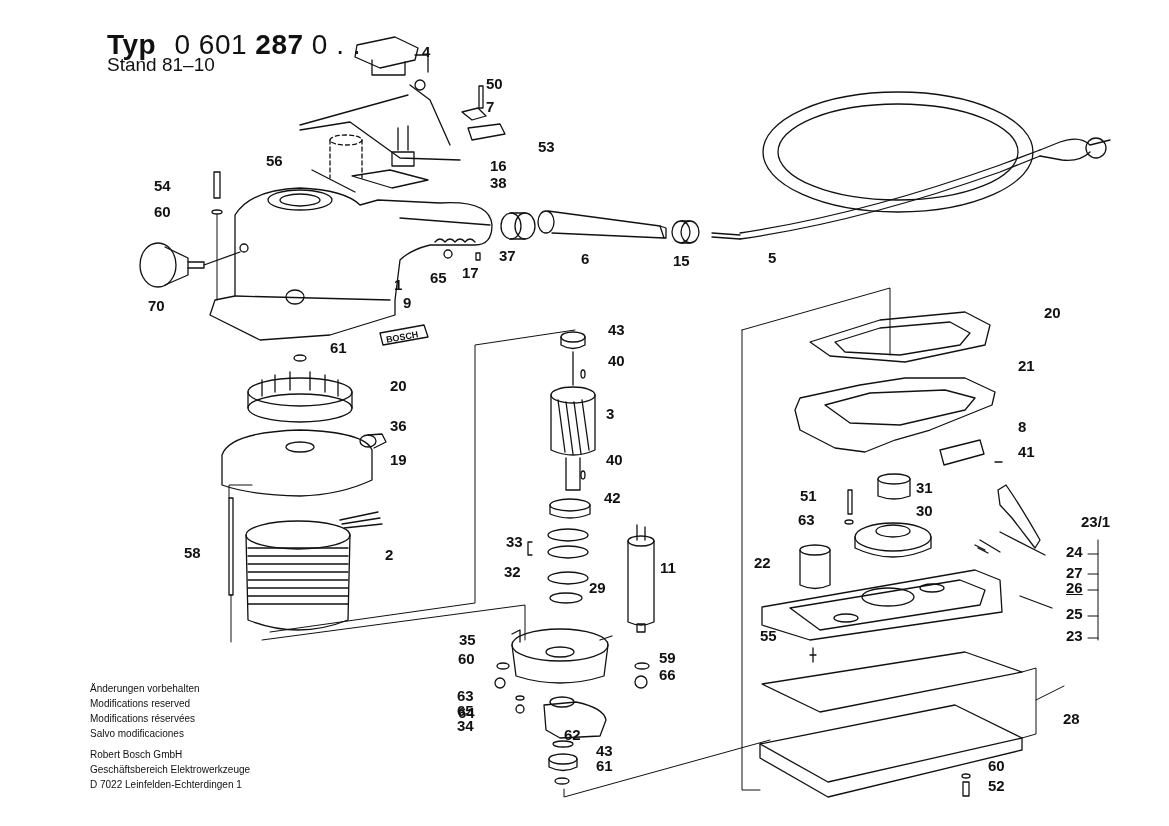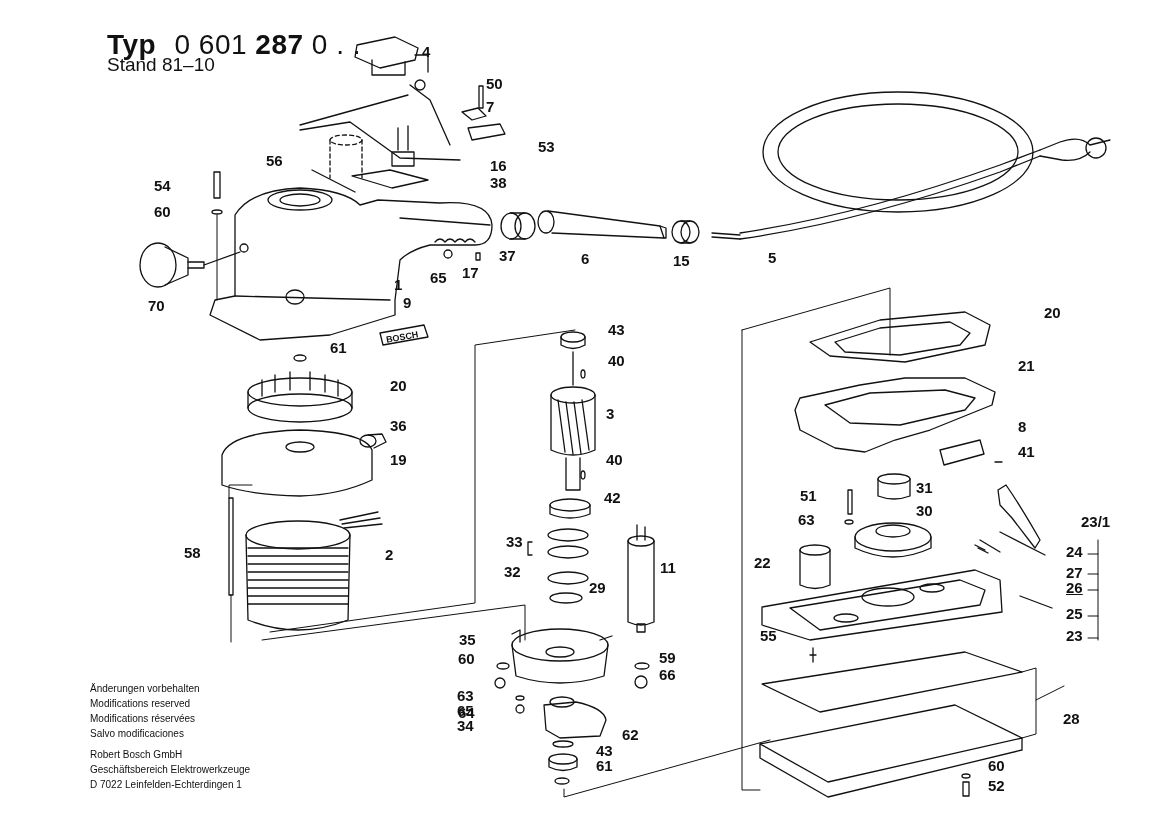--- a/index.html
+++ b/index.html
@@ -293,21 +293,21 @@
     <div class="lbl" style="left: 589px; top: 580px; text-align: right;">29</div>
     <div class="lbl" style="left: 660px; top: 560px;">11</div>
     <div class="lbl" style="left: 459px; top: 632px;">35</div>
     <div class="lbl" style="left: 458px; top: 651px;">60</div>
     <div class="lbl" style="left: 458px; top: 669px; margin-top: 36px;">64</div>
     <div class="lbl" style="left: 659px; top: 650px;">59</div>
     <div class="lbl" style="left: 659px; top: 667px;">66</div>
     <div class="lbl" style="left: 457px; top: 688px;">63</div>
     <div class="lbl" style="left: 457px; top: 703px;">65</div>
     <div class="lbl" style="left: 457px; top: 718px;">34</div>
-    <div class="lbl" style="left: 622px; top: 727px;">62</div>
+    <div class="lbl" style="left: 564px; top: 727px;">62</div>
     <div class="lbl" style="left: 596px; top: 743px;">43</div>
     <div class="lbl" style="left: 596px; top: 758px;">61</div>
     <div class="lbl" style="left: 1044px; top: 305px;">20</div>
     <div class="lbl" style="left: 1018px; top: 358px;">21</div>
     <div class="lbl" style="left: 1018px; top: 419px;">8</div>
     <div class="lbl" style="left: 1018px; top: 444px;">41</div>
     <div class="lbl" style="left: 916px; top: 480px;">31</div>
     <div class="lbl" style="left: 800px; top: 488px;">51</div>
     <div class="lbl" style="left: 916px; top: 503px;">30</div>
     <div class="lbl" style="left: 798px; top: 512px;">63</div>

